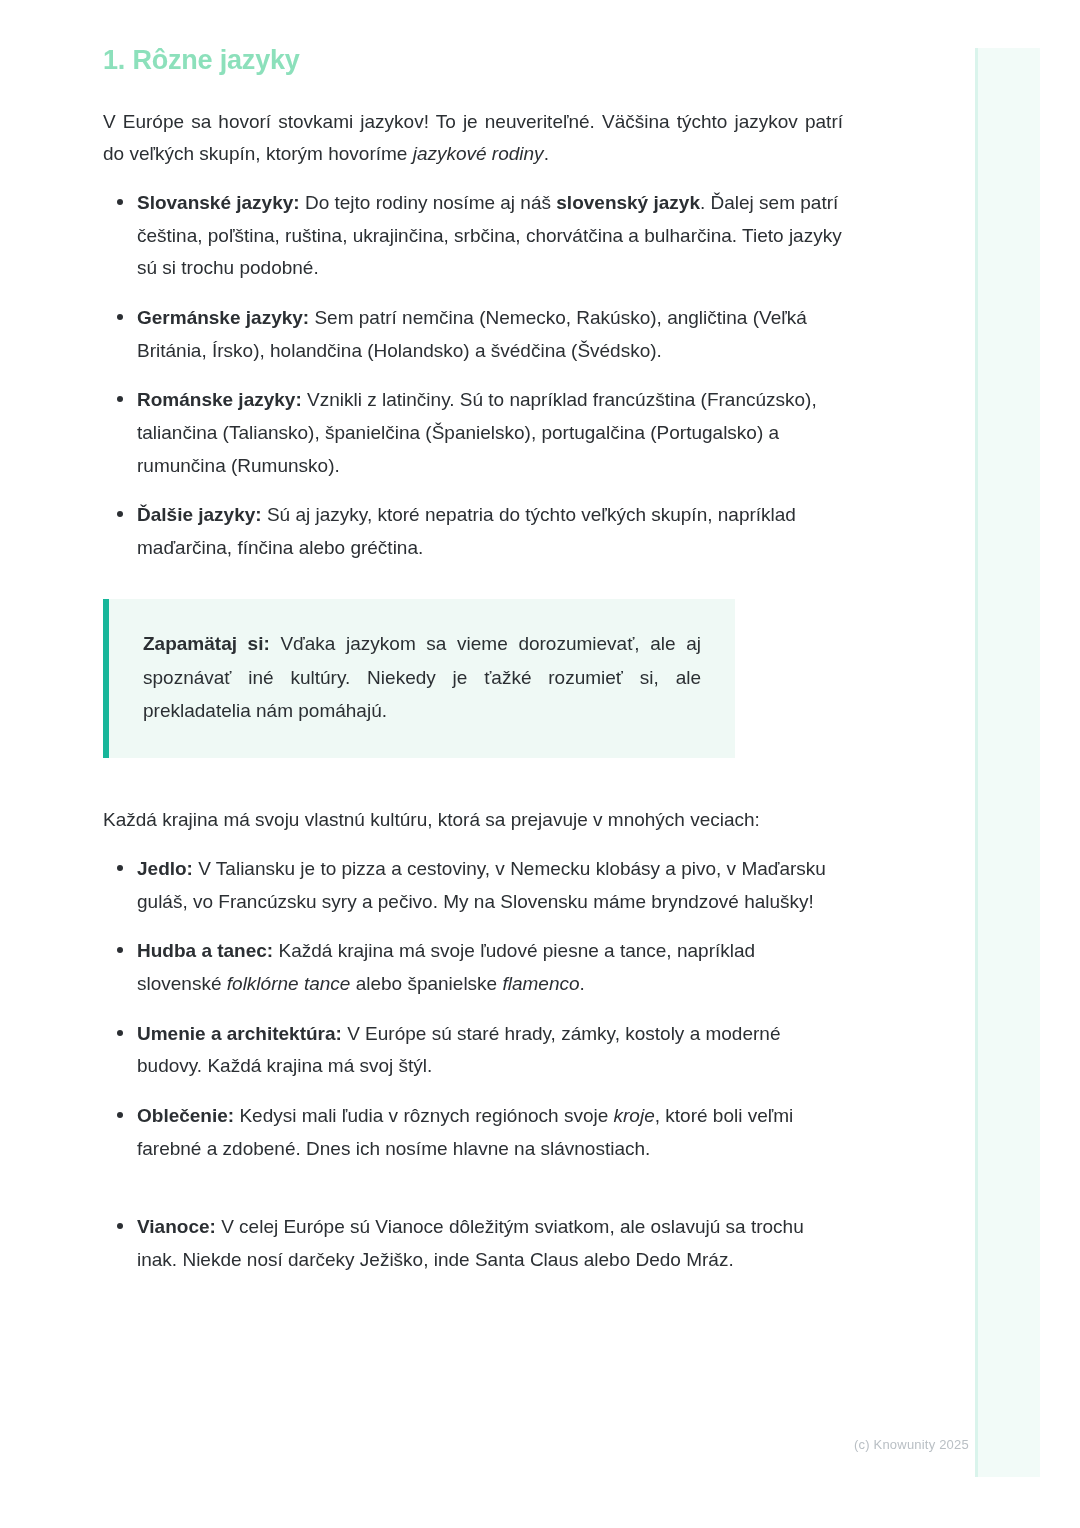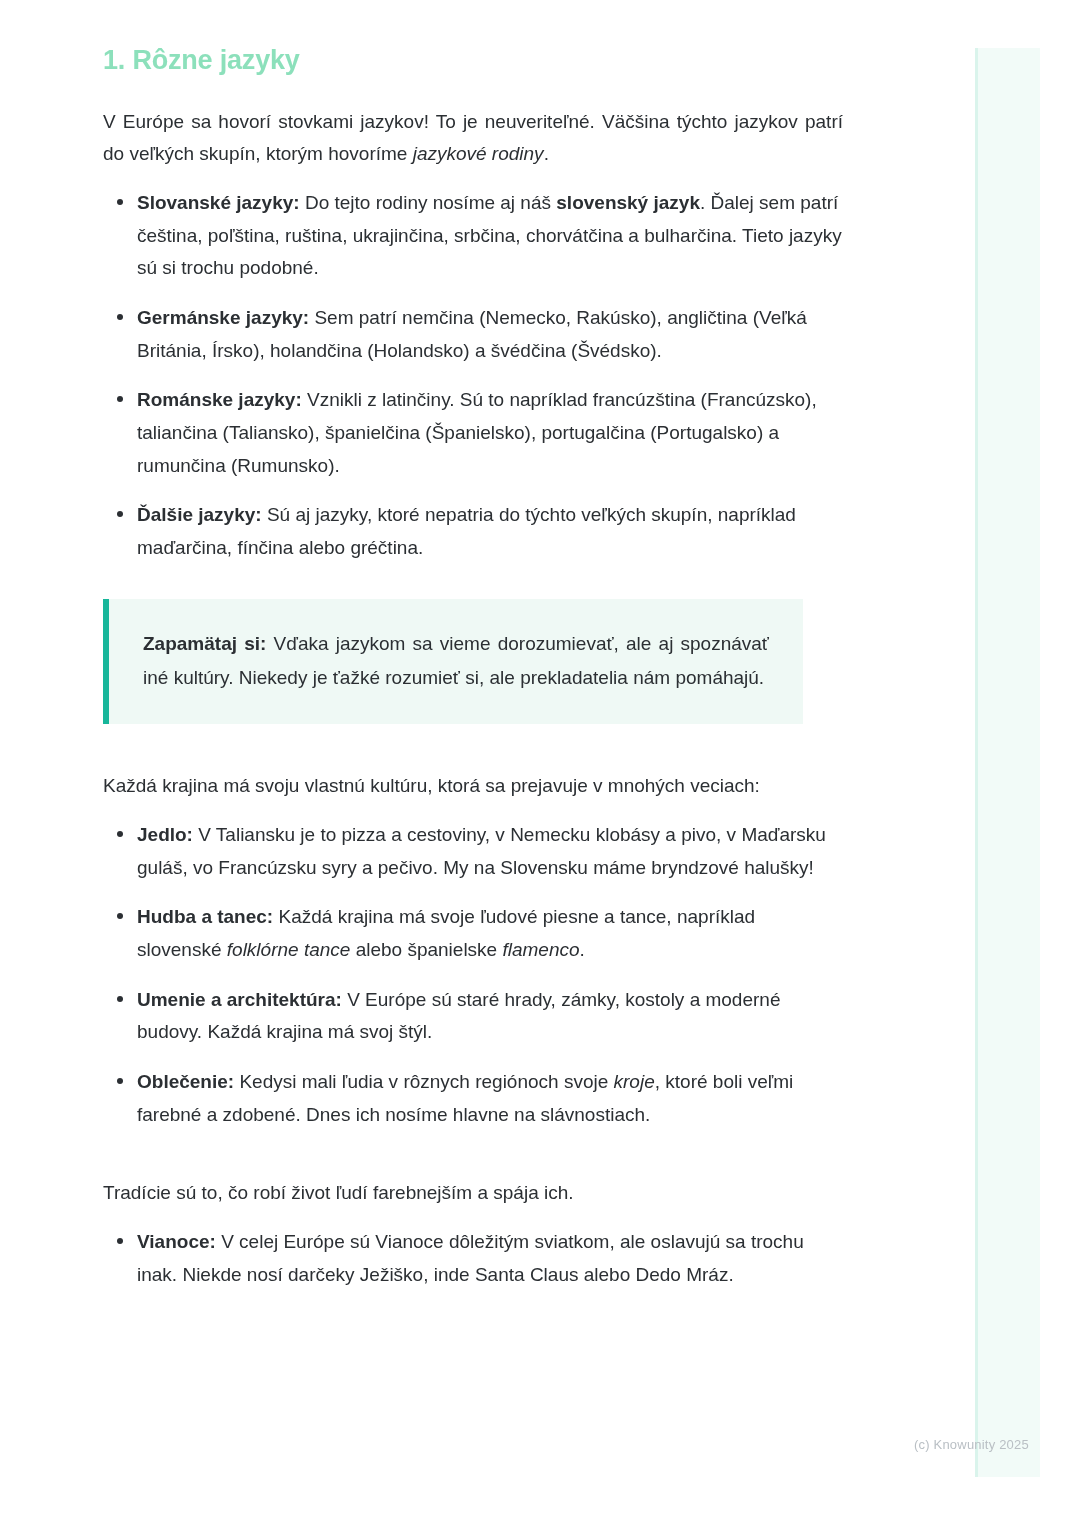--- a/index.html
+++ b/index.html
@@ -97,34 +97,34 @@
   }
   .em {
     font-style: italic;
   }
 
   .callout {
     margin: 34px 0 0 0;
     background: #eff9f5;
     border-left: 6px solid #17b69a;
     padding: 28px 34px 30px 34px;
-    width: 700px;
+    width: 632px;
     box-sizing: border-box;
   }
   .callout p {
     margin: 0;
     font-size: 19px;
     line-height: 1.78;
     color: #2b2f33;
     text-align: justify;
   }
 
   .watermark {
     position: absolute;
-    left: 914px;
+    left: 854px;
     top: 1437px;
     font-size: 13px;
     color: #b9bfc4;
     letter-spacing: 0.2px;
     white-space: nowrap;
   }
 </style>
 </head>
 <body>
 
@@ -173,21 +173,20 @@
           <span class="bullet-dot"></span><span class="lead">Umenie a architektúra:</span><span> V Európe sú staré hrady, zámky, kostoly a moderné budovy. Každá krajina má svoj štýl.</span>
         </li>
         <li>
           <span class="bullet-dot"></span><span class="lead">Oblečenie:</span><span> Kedysi mali ľudia v rôznych regiónoch svoje </span><span class="em">kroje</span><span>, ktoré boli veľmi farebné a zdobené. Dnes ich nosíme hlavne na slávnostiach.</span>
         </li>
       </ul>
     </div>
 
     <div class="section">
 
-      <p class="body-text">Tradície sú to, čo robí život ľudí farebnejším a spája ich.</p>
 
       <ul class="bullets">
         <li>
           <span class="bullet-dot"></span><span class="lead">Vianoce:</span><span> V celej Európe sú Vianoce dôležitým sviatkom, ale oslavujú sa trochu inak. Niekde nosí darčeky Ježiško, inde Santa Claus alebo Dedo Mráz.</span>
         </li>
       </ul>
     </div>
 
   </div>
 </div>

